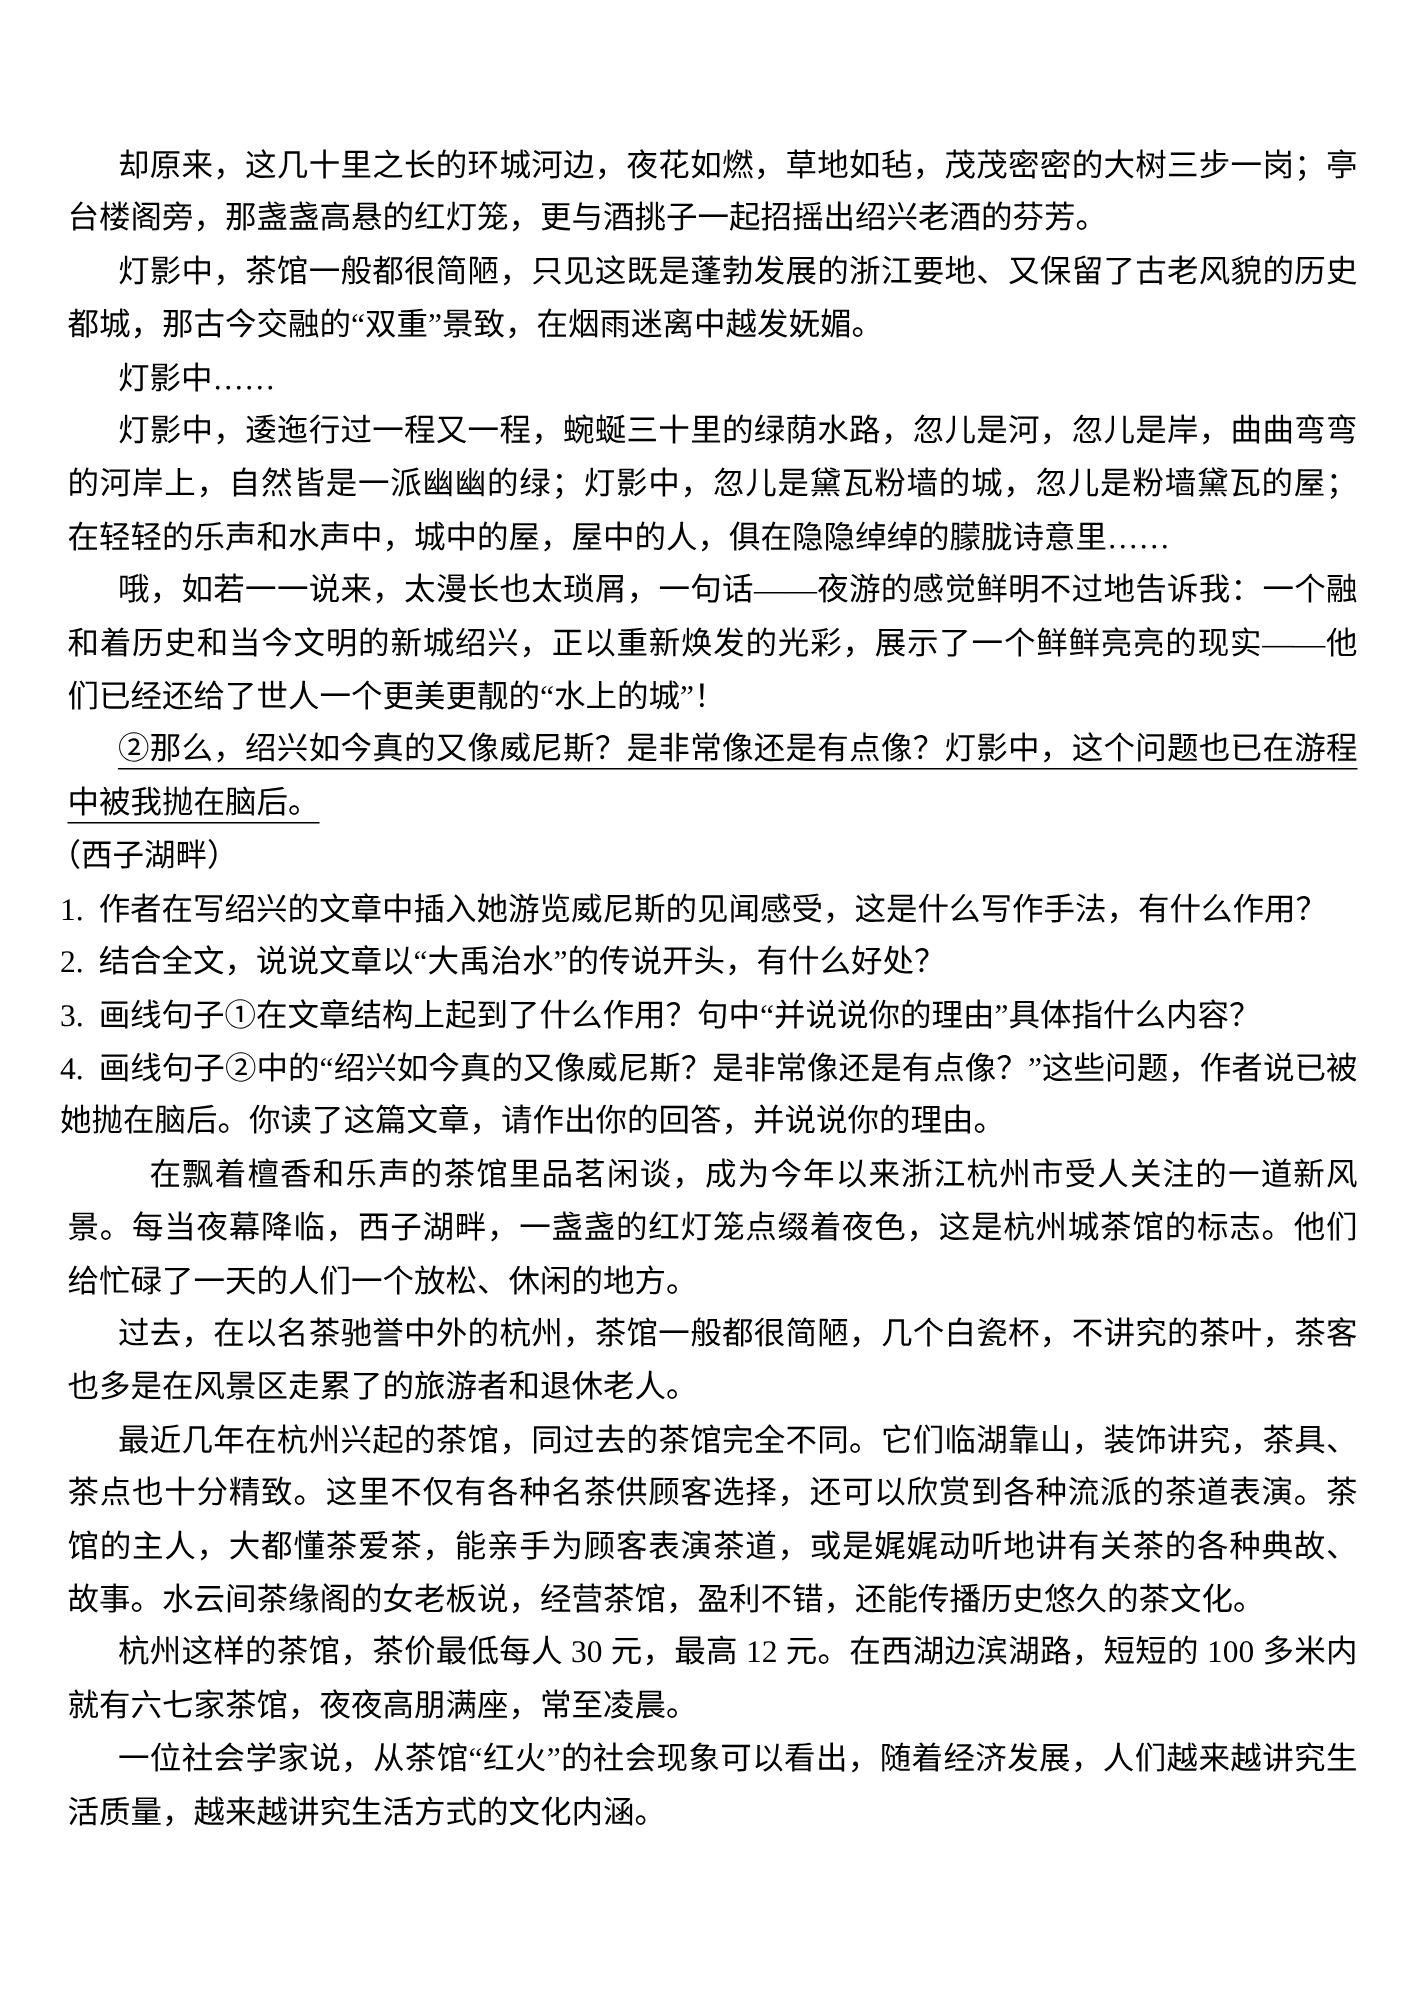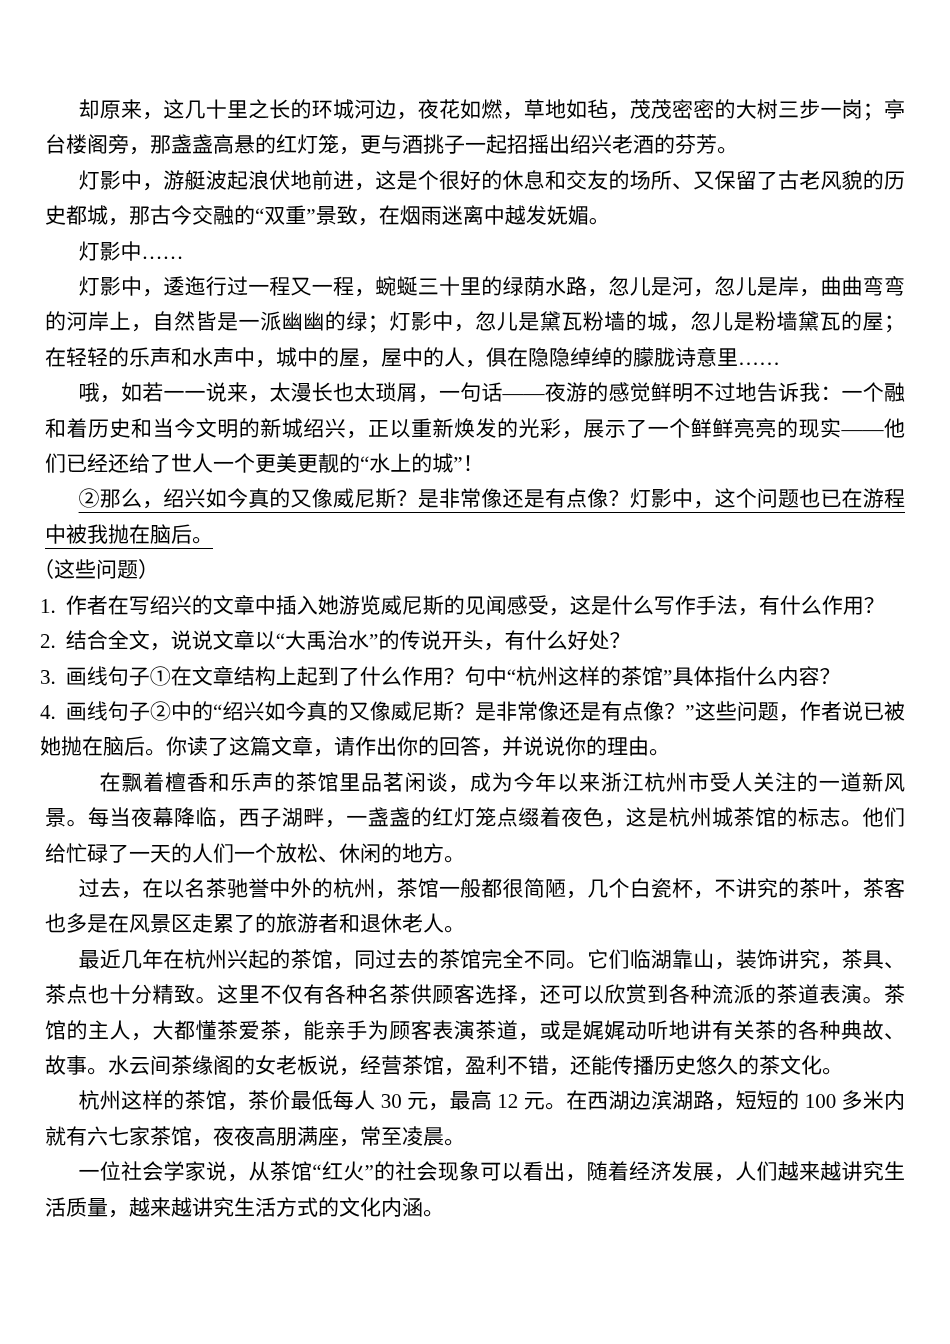--- a/index.html
+++ b/index.html
@@ -51,32 +51,32 @@
     text-decoration-color: #000000;
   }
 </style>
 </head>
 <body>
 
 <div class="page">
 
   <section>
     <p class="kai indent">却原来，这几十里之长的环城河边，夜花如燃，草地如毡，茂茂密密的大树三步一岗；亭台楼阁旁，那盏盏高悬的红灯笼，更与酒挑子一起招摇出绍兴老酒的芬芳。</p>
-    <p class="kai indent">灯影中，游艇波起浪伏地前进，这是个很好的休息和交友的场所、又保留了古老风貌的历史都城，那古今交融的“双重”景致，在烟雨迷离中越发妩媚。</p>
+    <p class="kai indent">灯影中，茶馆一般都很简陋，只见这既是蓬勃发展的浙江要地、又保留了古老风貌的历史都城，那古今交融的“双重”景致，在烟雨迷离中越发妩媚。</p>
     <p class="kai indent">灯影中……</p>
     <p class="kai indent">灯影中，逶迤行过一程又一程，蜿蜒三十里的绿荫水路，忽儿是河，忽儿是岸，曲曲弯弯的河岸上，自然皆是一派幽幽的绿；灯影中，忽儿是黛瓦粉墙的城，忽儿是粉墙黛瓦的屋；在轻轻的乐声和水声中，城中的屋，屋中的人，俱在隐隐绰绰的朦胧诗意里……</p>
     <p class="kai indent">哦，如若一一说来，太漫长也太琐屑，一句话——夜游的感觉鲜明不过地告诉我：一个融和着历史和当今文明的新城绍兴，正以重新焕发的光彩，展示了一个鲜鲜亮亮的现实——他们已经还给了世人一个更美更靓的“水上的城”！</p>
     <p class="kai indent"><span class="underlined">②那么，绍兴如今真的又像威尼斯？是非常像还是有点像？灯影中，这个问题也已在游程中被我抛在脑后。</span></p>
-    <p class="kai note">（这些问题）</p>
+    <p class="kai note">（西子湖畔）</p>
   </section>
 
   <section>
     <p class="q"><span class="qnum">1.</span><span>作者在写绍兴的文章中插入她游览威尼斯的见闻感受，这是什么写作手法，有什么作用？</span></p>
     <p class="q"><span class="qnum">2.</span><span>结合全文，说说文章以“大禹治水”的传说开头，有什么好处？</span></p>
-    <p class="q"><span class="qnum">3.</span><span>画线句子①在文章结构上起到了什么作用？句中“杭州这样的茶馆”具体指什么内容？</span></p>
+    <p class="q"><span class="qnum">3.</span><span>画线句子①在文章结构上起到了什么作用？句中“并说说你的理由”具体指什么内容？</span></p>
     <p class="q"><span class="qnum">4.</span><span>画线句子②中的“绍兴如今真的又像威尼斯？是非常像还是有点像？”这些问题，作者说已被她抛在脑后。你读了这篇文章，请作出你的回答，并说说你的理由。</span></p>
   </section>
 
   <section>
     <p class="kai indent3">在飘着檀香和乐声的茶馆里品茗闲谈，成为今年以来浙江杭州市受人关注的一道新风景。每当夜幕降临，西子湖畔，一盏盏的红灯笼点缀着夜色，这是杭州城茶馆的标志。他们给忙碌了一天的人们一个放松、休闲的地方。</p>
     <p class="kai indent">过去，在以名茶驰誉中外的杭州，茶馆一般都很简陋，几个白瓷杯，不讲究的茶叶，茶客也多是在风景区走累了的旅游者和退休老人。</p>
     <p class="kai indent">最近几年在杭州兴起的茶馆，同过去的茶馆完全不同。它们临湖靠山，装饰讲究，茶具、茶点也十分精致。这里不仅有各种名茶供顾客选择，还可以欣赏到各种流派的茶道表演。茶馆的主人，大都懂茶爱茶，能亲手为顾客表演茶道，或是娓娓动听地讲有关茶的各种典故、故事。水云间茶缘阁的女老板说，经营茶馆，盈利不错，还能传播历史悠久的茶文化。</p>
     <p class="kai indent">杭州这样的茶馆，茶价最低每人 30 元，最高 12 元。在西湖边滨湖路，短短的 100 多米内就有六七家茶馆，夜夜高朋满座，常至凌晨。</p>
     <p class="kai indent">一位社会学家说，从茶馆“红火”的社会现象可以看出，随着经济发展，人们越来越讲究生活质量，越来越讲究生活方式的文化内涵。</p>
   </section>

